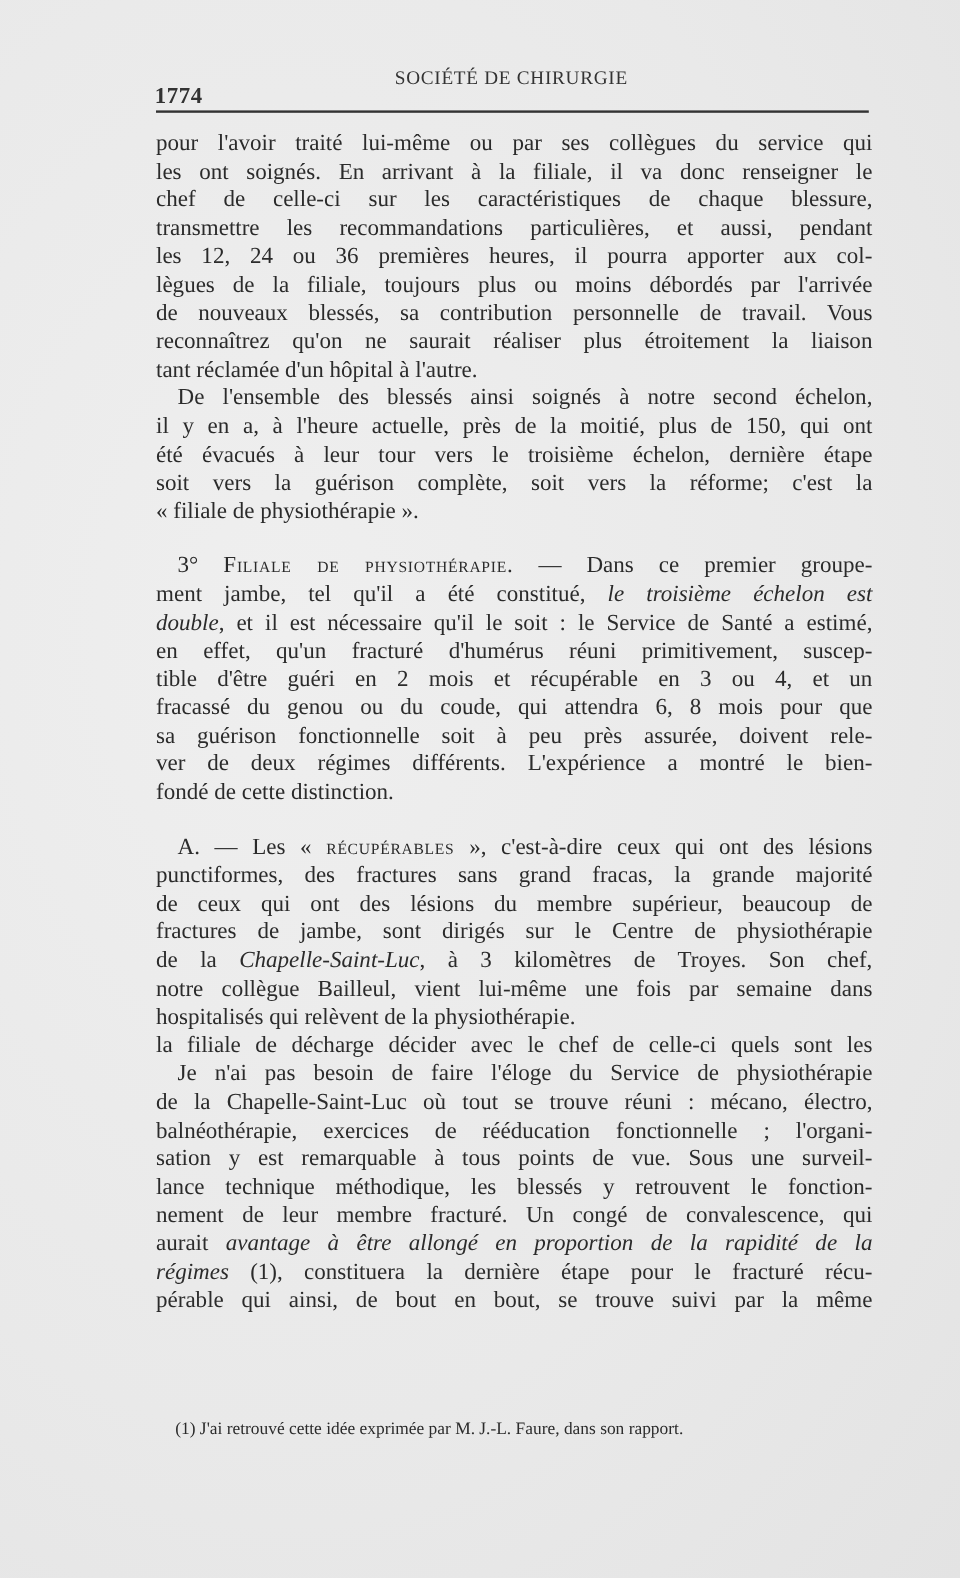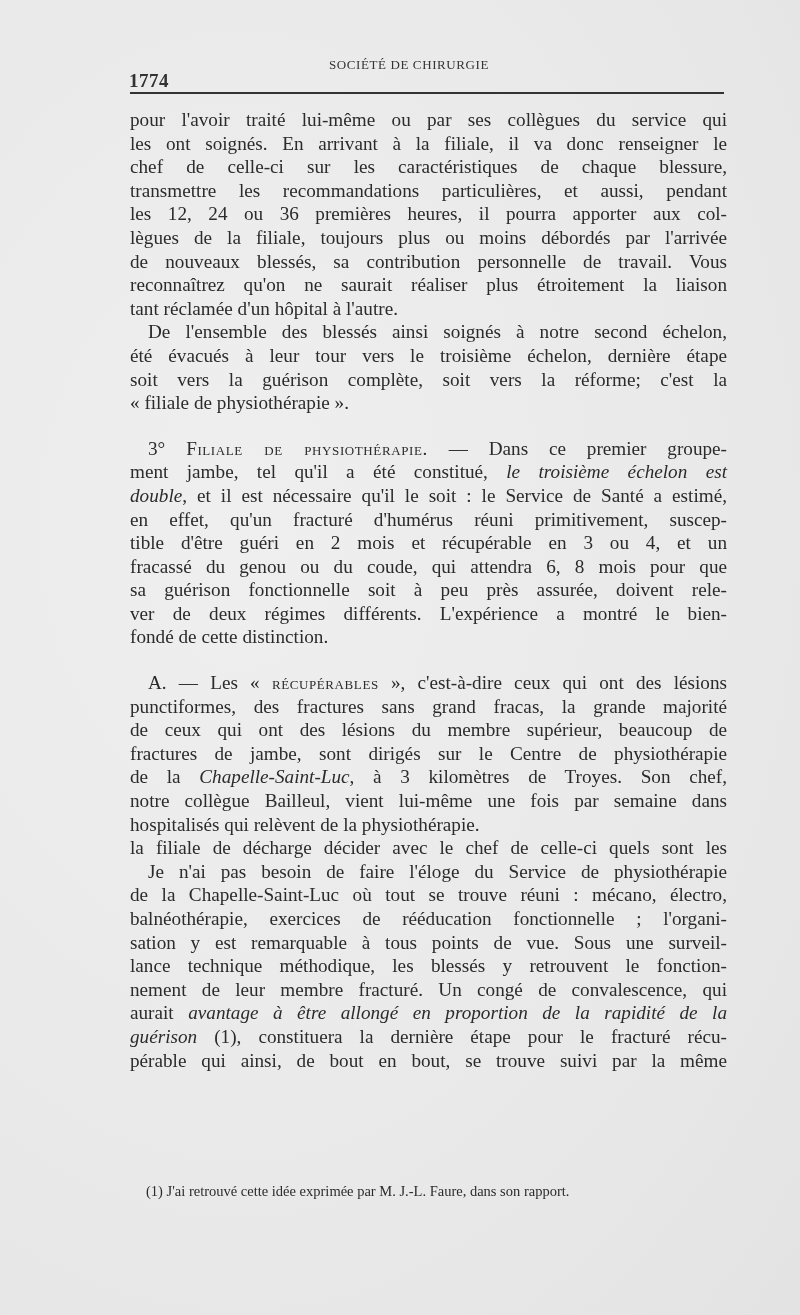--- a/index.html
+++ b/index.html
@@ -13,21 +13,21 @@
   }
   .header {
     position: absolute; left: 129px; top: 54px; width: 597px; height: 24px;
   }
   .page-num {
     position: absolute; left: 0; top: 16px;
     font-size: 19px; font-weight: bold; letter-spacing: 0.5px; color: #333;
   }
   .running-title {
     position: absolute; left: 200px; top: 3px;
-    font-size: 13px; letter-spacing: 0.6px; color: #333;
+    font-size: 16px; letter-spacing: 0.6px; color: #333;
   }
   .rule {
     position: absolute; left: 130px; top: 92px; width: 594px; height: 2px;
     background: #333;
   }
   .body-text {
     position: absolute; left: 130px; top: 108px; width: 597px;
     font-size: 19.2px; line-height: 23.6px; color: #2b2b2b;
   }
   .line { display: block; white-space: nowrap; text-align: justify; text-align-last: justify; height: 23.6px; }
@@ -59,20 +59,21 @@
     <span class="line">transmettre les recommandations particulières, et aussi, pendant</span>
     <span class="line">les 12, 24 ou 36 premières heures, il pourra apporter aux col-</span>
     <span class="line">lègues de la filiale, toujours plus ou moins débordés par l'arrivée</span>
     <span class="line">de nouveaux blessés, sa contribution personnelle de travail. Vous</span>
     <span class="line">reconnaîtrez qu'on ne saurait réaliser plus étroitement la liaison</span>
     <span class="line last">tant réclamée d'un hôpital à l'autre.</span>
   </div>
 
   <div>
     <span class="line indent">De l'ensemble des blessés ainsi soignés à notre second échelon,</span>
+    <span class="line">il y en a, à l'heure actuelle, près de la moitié, plus de 150, qui ont</span>
     <span class="line">été évacués à leur tour vers le troisième échelon, dernière étape</span>
     <span class="line">soit vers la guérison complète, soit vers la réforme; c'est la</span>
     <span class="line last">« filiale de physiothérapie ».</span>
   </div>
 
   <div class="gap"></div>
 
   <div>
     <span class="line indent"><span>3°</span> <span class="sc">Filiale de physiothérapie.</span><span> — Dans ce premier groupe-</span></span>
     <span class="line"><span>ment jambe, tel qu'il a été constitué, </span><em>le troisième échelon est</em></span>
@@ -99,20 +100,20 @@
   </div>
 
   <div>
     <span class="line indent">Je n'ai pas besoin de faire l'éloge du Service de physiothérapie</span>
     <span class="line">de la Chapelle-Saint-Luc où tout se trouve réuni : mécano, électro,</span>
     <span class="line">balnéothérapie, exercices de rééducation fonctionnelle ; l'organi-</span>
     <span class="line">sation y est remarquable à tous points de vue. Sous une surveil-</span>
     <span class="line">lance technique méthodique, les blessés y retrouvent le fonction-</span>
     <span class="line">nement de leur membre fracturé. Un congé de convalescence, qui</span>
     <span class="line"><span>aurait </span><em>avantage à être allongé en proportion de la rapidité de la</em></span>
-    <span class="line"><em>guérison</em><span> (1), constituera la dernière étape pour le fracturé récu-</span></span>
+    <span class="line"><em>régimes</em><span> (1), constituera la dernière étape pour le fracturé récu-</span></span>
     <span class="line">pérable qui ainsi, de bout en bout, se trouve suivi par la même</span>
   </div>
 </div>
 
 <div class="footnote">
   <span>(1)</span><span> J'ai retrouvé cette idée exprimée par M. J.-L. Faure, dans son rapport.</span>
 </div>
 
 </body></html>

